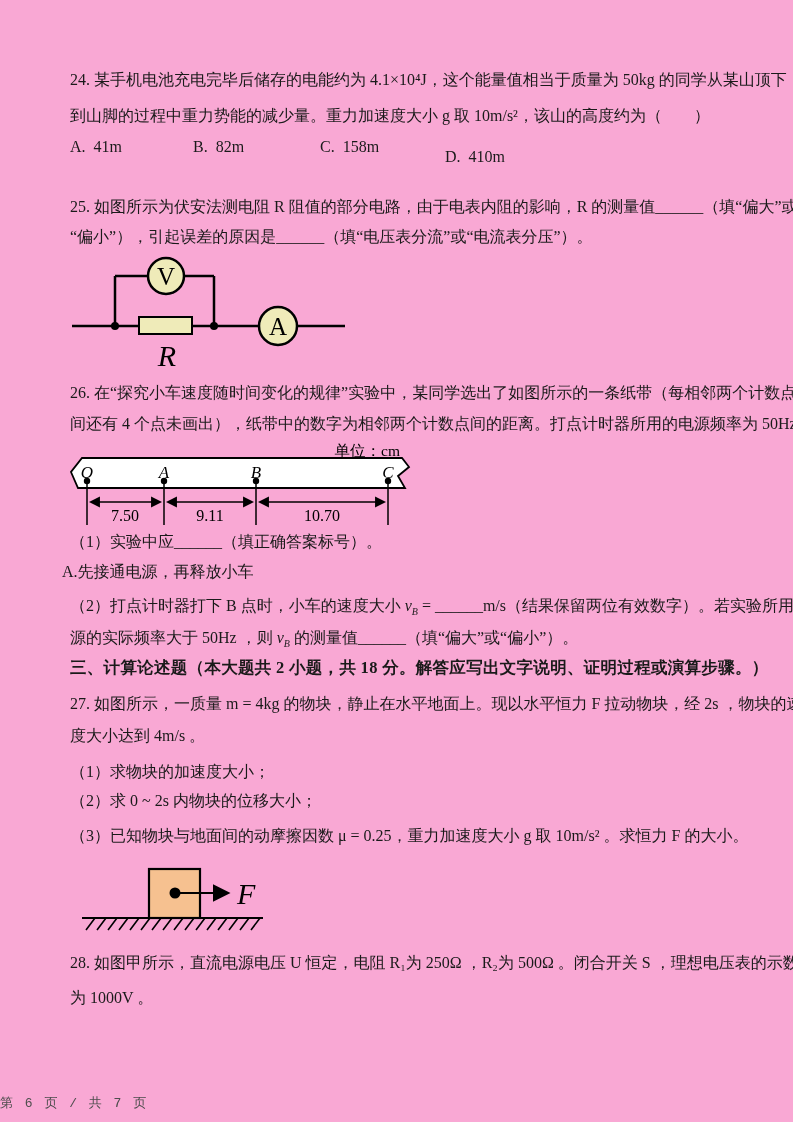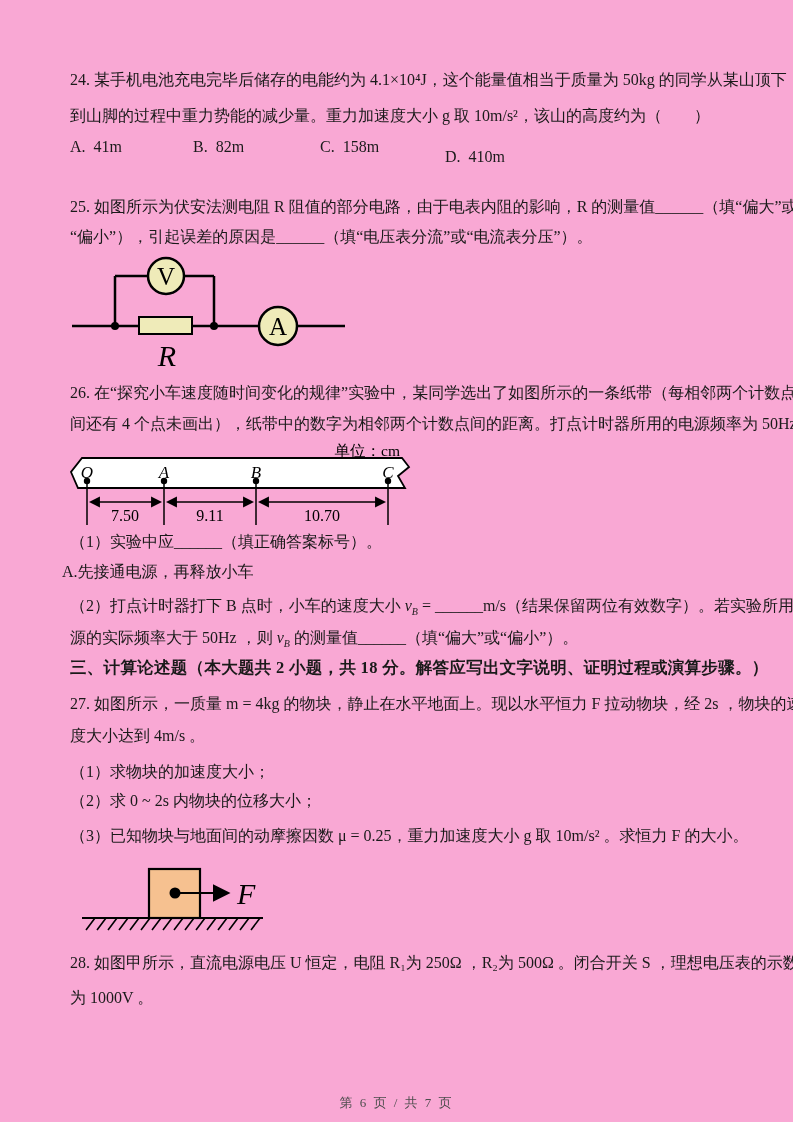--- a/index.html
+++ b/index.html
@@ -3,22 +3,22 @@
 <meta charset="utf-8">
 <style>
   html,body{margin:0;padding:0;background:#fff;}
   .page{position:relative;width:793px;height:1122px;background:#f9a8d4;overflow:hidden;
         font-family:"Liberation Serif","DejaVu Serif",serif;color:#1a1a1a;}
   .ln{position:absolute;left:70px;font-size:16px;line-height:1.25;white-space:pre;}
   .bold{font-weight:700;font-size:16.5px;letter-spacing:.3px;}
   .opt{position:absolute;font-size:16px;white-space:pre;}
   .ital{font-style:italic;}
   sub.vb{font-size:10px;font-style:italic;line-height:0;}
-  .footer{position:absolute;left:0;top:1094px;width:100%;text-align:center;
-          font-size:13px;color:#4d4d4d;letter-spacing:2px;}
+  .footer{position:absolute;left:0;top:1094px;width:100%;
+          font-size:13px;color:#4d4d4d;letter-spacing:2px;font-family:Liberation Mono, monospace;}
   svg.fig{position:absolute;}
   svg text{font-family:"Liberation Serif","DejaVu Serif",serif;}
 </style>
 </head>
 <body>
 
 <div class="page">
 
   <div class="ln" style="top:70px">24. 某手机电池充电完毕后储存的电能约为 4.1×10⁴J，这个能量值相当于质量为 50kg 的同学从某山顶下</div>
   <div class="ln" style="top:106px">到山脚的过程中重力势能的减少量。重力加速度大小 g 取 10m/s²，该山的高度约为（　　）</div>

